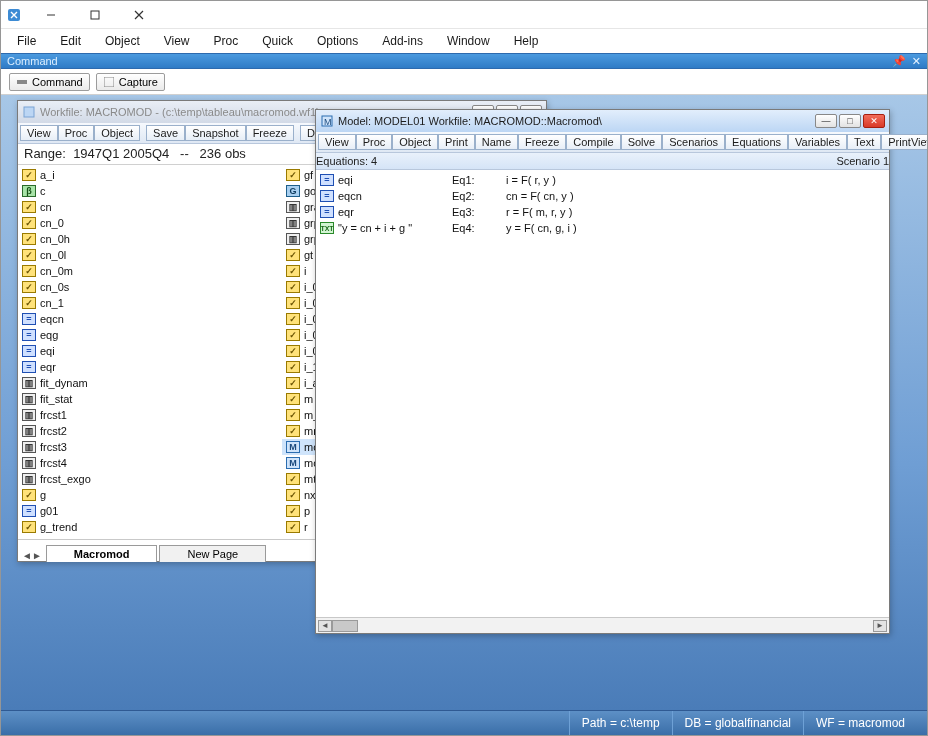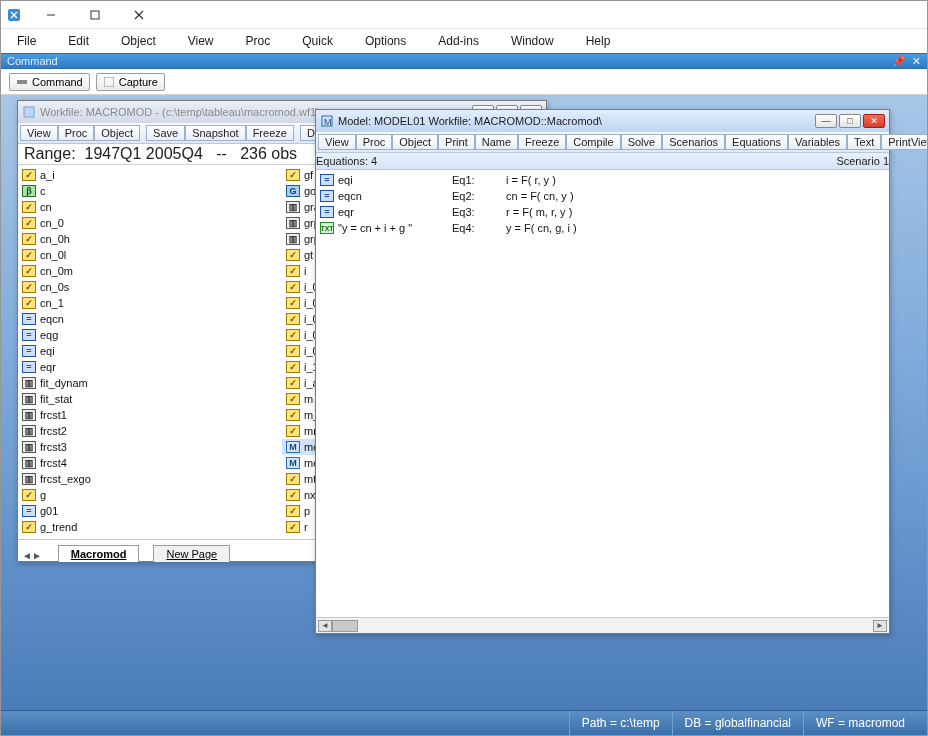--- a/index.html
+++ b/index.html
@@ -40,21 +40,21 @@
     width: 44px; height: 28px;
     display: flex; align-items: center; justify-content: center;
     color: #555;
   }
   .menubar {
     height: 24px;
     background: #fff;
     display: flex;
     align-items: center;
     padding: 0 6px;
-    gap: 12px;
+    gap: 4px;
   }
   .menubar .menu-item {
     padding: 3px 10px;
     color: #1a1a1a;
   }
   .command-bar {
     height: 16px;
     background: linear-gradient(#4b9adf, #2f7bc6);
     color: #dbeeff;
     display: flex;
@@ -176,21 +176,21 @@
     background: linear-gradient(#fff,#e7eef7);
     font-size:11px;
     padding: 1px 6px;
     margin:0;
     color:#1c1c1c;
     border-radius:0;
   }
   .inner-toolbar .gap { width:6px; }
   .info-rows {
     padding: 2px 6px;
-    font-size: 16px;
+    font-size: 13px;
     color: #222;
     background:#fff;
     border-bottom:1px solid #d0d0d0;
   }
   .info-rows .row { white-space: pre; line-height:16px;}
   .wf-body {
     flex:1;
     display:flex;
     background:#fff;
     overflow:hidden;
@@ -231,28 +231,27 @@
     display:flex; align-items:flex-end;
     padding: 0 0 0 2px;
     gap:0;
   }
   .wf-tabs .arrowbox {
     display:flex; align-items:center; padding:0 2px; gap:0; color:#555; font-size:10px;
   }
   .wf-tab {
     border:1px solid #9a9a9a;
     border-bottom:none;
-    padding:2px 12px;
+    padding:2px 27px;
     font-size:11px;
     background:#f1f1f1;
-    margin-left:14px;
+    margin-left:2px;
     border-radius:0 0 0 0;
     position:relative;
     top:1px;
-    text-decoration:underline;
   }
   .wf-tab.active {
     background:#fff;
     font-weight:bold;
   }
   
   .model-status {
     background:linear-gradient(#e9f1fb,#d5e4f7);
     padding:2px 0;
     font-size:11px;

